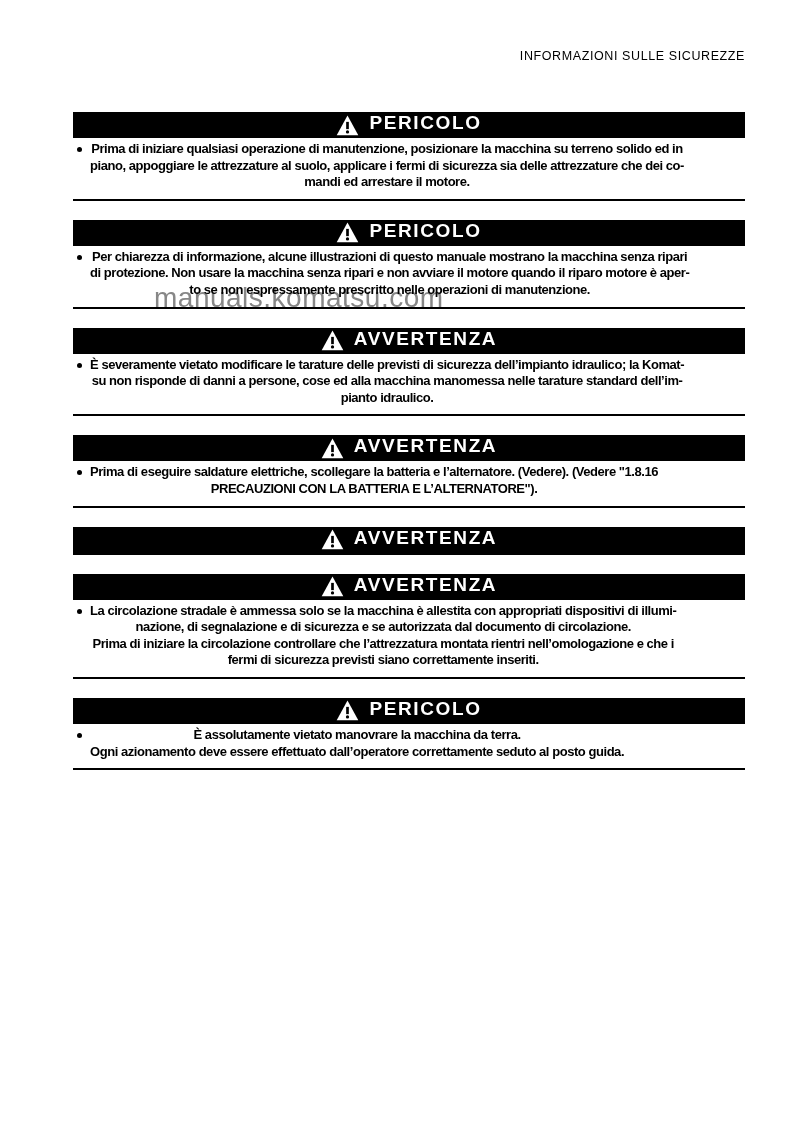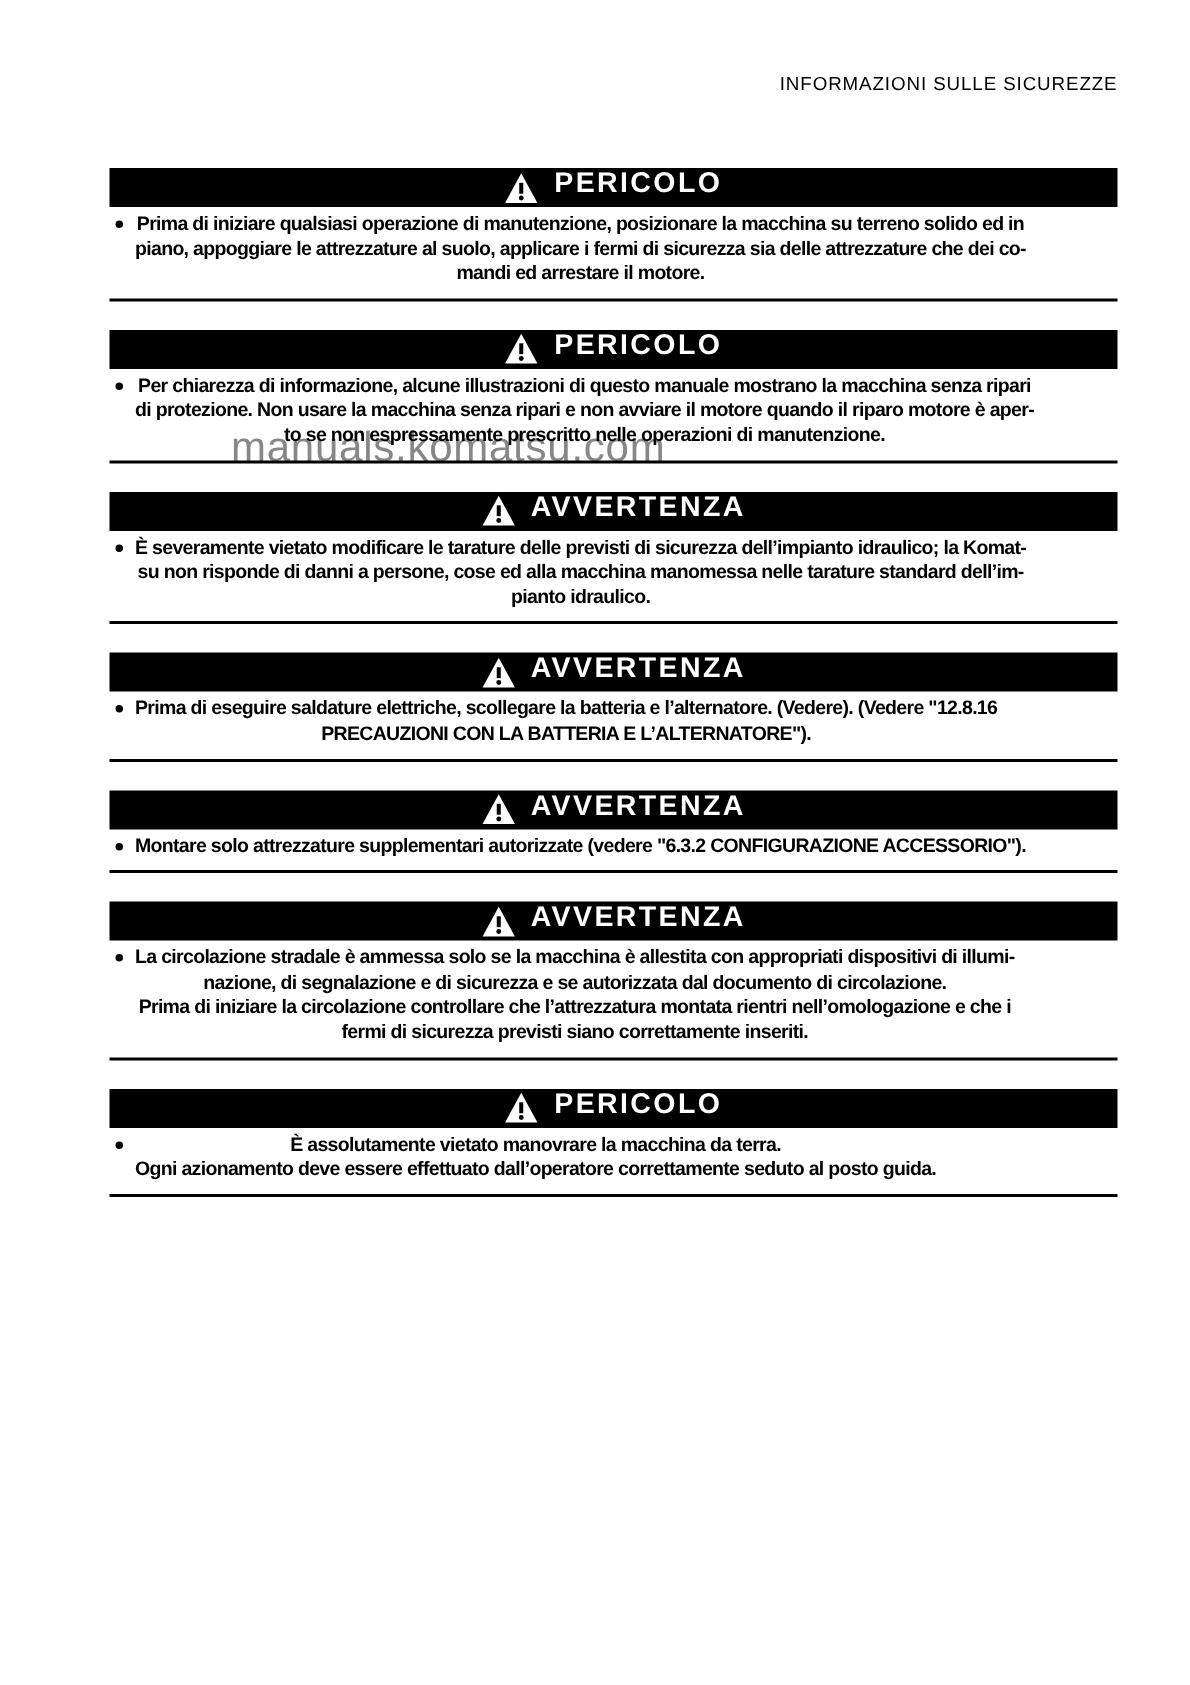--- a/index.html
+++ b/index.html
@@ -167,40 +167,36 @@
         <svg viewBox="0 0 24 22" width="23" height="21" aria-hidden="true">
           <path d="M12 0.5 L23.3 21.3 L0.7 21.3 Z" fill="#ffffff"></path>
           <rect x="10.6" y="7.2" width="2.8" height="7.6" fill="#000000"></rect>
           <circle cx="12" cy="17.8" r="1.7" fill="#000000"></circle>
         </svg>
       </span>
       <span class="bar-title">AVVERTENZA</span>
     </div>
     <div class="body">
       <span class="bullet"></span>
-      <p class="text">Prima di eseguire saldature elettriche, scollegare la batteria e l’alternatore. (Vedere). (Vedere "12.8.16
+      <p class="text">Prima di eseguire saldature elettriche, scollegare la batteria e l’alternatore. (Vedere). (Vedere "1.8.16
 PRECAUZIONI CON LA BATTERIA E L’ALTERNATORE").</p>
     </div>
     <hr class="rule">
   </section>
 
   <section class="block">
     <div class="bar">
       <span class="tri">
         <svg viewBox="0 0 24 22" width="23" height="21" aria-hidden="true">
           <path d="M12 0.5 L23.3 21.3 L0.7 21.3 Z" fill="#ffffff"></path>
           <rect x="10.6" y="7.2" width="2.8" height="7.6" fill="#000000"></rect>
           <circle cx="12" cy="17.8" r="1.7" fill="#000000"></circle>
         </svg>
       </span>
       <span class="bar-title">AVVERTENZA</span>
-    </div>
-    <div class="body">
-      <span class="bullet"></span>
-      <p class="text">Montare solo attrezzature supplementari autorizzate (vedere "6.3.2 CONFIGURAZIONE ACCESSORIO").</p>
     </div>
     <hr class="rule">
   </section>
 
   <section class="block">
     <div class="bar">
       <span class="tri">
         <svg viewBox="0 0 24 22" width="23" height="21" aria-hidden="true">
           <path d="M12 0.5 L23.3 21.3 L0.7 21.3 Z" fill="#ffffff"></path>
           <rect x="10.6" y="7.2" width="2.8" height="7.6" fill="#000000"></rect>

